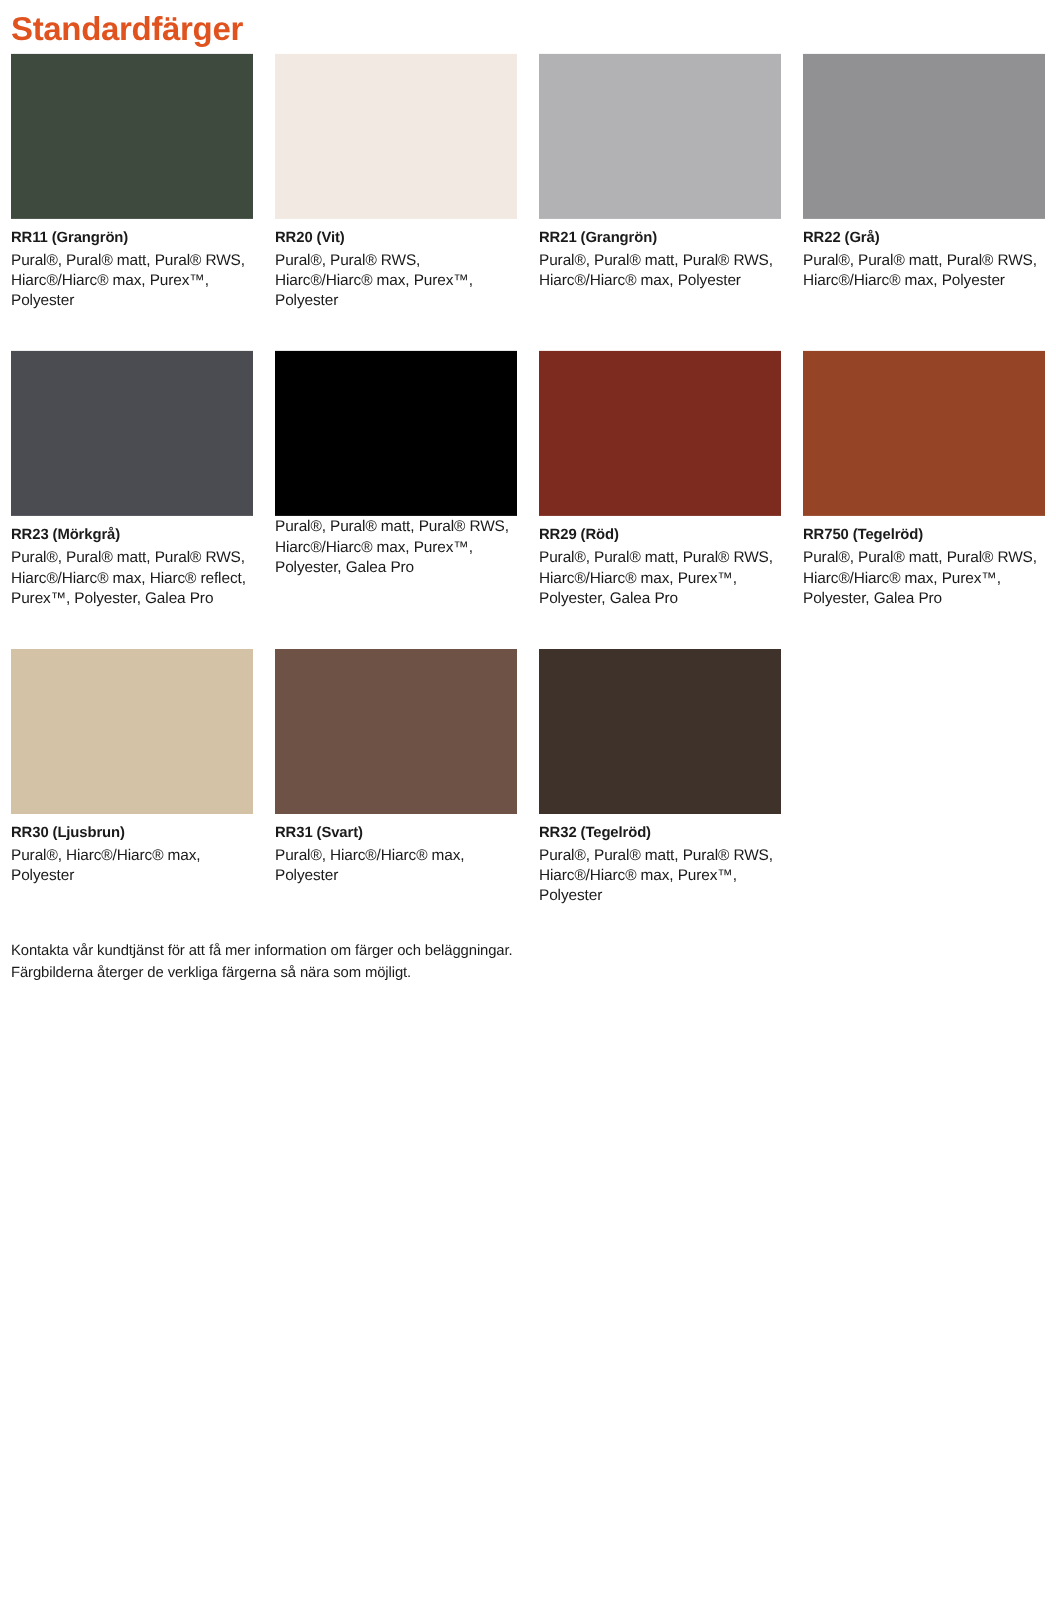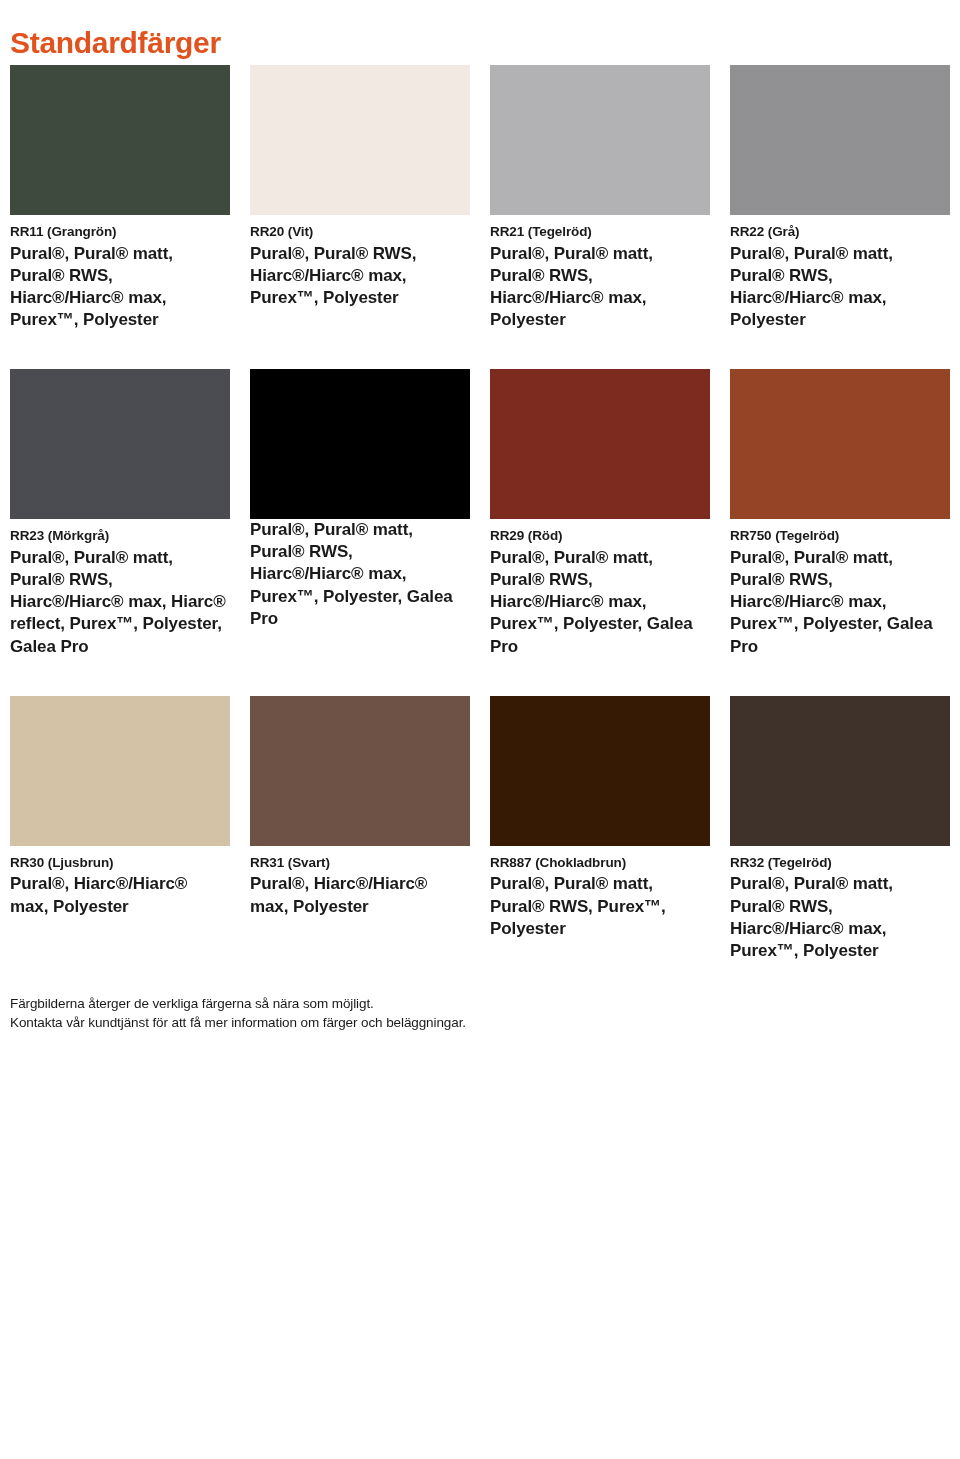--- a/index.html
+++ b/index.html
@@ -12,21 +12,21 @@
     height: 1459px;
     font-family: "Liberation Sans", sans-serif;
     color: #1a1a1a;
     overflow: hidden;
   }
   .page {
     position: relative;
     width: 960px;
     height: 1093px;
     box-sizing: border-box;
-    padding: 16px 10px;
+    padding: 0 10px;
   }
   .page-title {
     font-size: 30px;
     font-weight: bold;
     color: #e0531f;
     letter-spacing: -0.3px;
     padding: 10px 0 6px 0;
     margin: 0;
     line-height: 1.1;
   }
@@ -47,22 +47,22 @@
     display: block;
   }
   .swatch-title {
     font-size: 13.5px;
     font-weight: bold;
     margin: 9px 0 2px 0;
     line-height: 1.25;
     letter-spacing: -0.1px;
   }
   .swatch-coatings {
-    font-size: 17px;
-    font-weight: bold;
+    font-size: 14px;
+    font-weight: normal;
     margin: 0;
     line-height: 1.3;
     letter-spacing: -0.1px;
   }
   .footnote {
     margin-top: 14px;
     font-size: 13.5px;
     line-height: 1.45;
     letter-spacing: -0.1px;
   }
@@ -84,21 +84,21 @@
     </div>
 
     <div class="swatch-cell">
       <span class="swatch" style="background-color: rgb(241, 233, 226);"></span>
       <p class="swatch-title">RR20 (Vit)</p>
       <p class="swatch-coatings">Pural®, Pural® RWS, Hiarc®/Hiarc® max, Purex™, Polyester</p>
     </div>
 
     <div class="swatch-cell">
       <span class="swatch" style="background-color: rgb(178, 178, 180);"></span>
-      <p class="swatch-title">RR21 (Tegelröd)</p>
+      <p class="swatch-title">RR21 (Grangrön)</p>
       <p class="swatch-coatings">Pural®, Pural® matt, Pural® RWS, Hiarc®/Hiarc® max, Polyester</p>
     </div>
 
     <div class="swatch-cell">
       <span class="swatch" style="background-color: rgb(145, 145, 148);"></span>
       <p class="swatch-title">RR22 (Grå)</p>
       <p class="swatch-coatings">Pural®, Pural® matt, Pural® RWS, Hiarc®/Hiarc® max, Polyester</p>
     </div>
 
     <div class="swatch-cell">
@@ -129,32 +129,27 @@
       <p class="swatch-title">RR30 (Ljusbrun)</p>
       <p class="swatch-coatings">Pural®, Hiarc®/Hiarc® max, Polyester</p>
     </div>
 
     <div class="swatch-cell">
       <span class="swatch" style="background-color: rgb(110, 82, 69);"></span>
       <p class="swatch-title">RR31 (Svart)</p>
       <p class="swatch-coatings">Pural®, Hiarc®/Hiarc® max, Polyester</p>
     </div>
 
-    <div class="swatch-cell">
-      <span class="swatch" style="background-color: rgb(55, 26, 4);"></span>
-      <p class="swatch-title">RR887 (Chokladbrun)</p>
-      <p class="swatch-coatings">Pural®, Pural® matt, Pural® RWS, Purex™, Polyester</p>
-    </div>
 
     <div class="swatch-cell">
       <span class="swatch" style="background-color: rgb(62, 50, 42);"></span>
       <p class="swatch-title">RR32 (Tegelröd)</p>
       <p class="swatch-coatings">Pural®, Pural® matt, Pural® RWS, Hiarc®/Hiarc® max, Purex™, Polyester</p>
     </div>
 
   </div>
 
   <div class="footnote">
+    <div>Kontakta vår kundtjänst för att få mer information om färger och beläggningar.</div>
     <div>Färgbilderna återger de verkliga färgerna så nära som möjligt.</div>
-    <div>Kontakta vår kundtjänst för att få mer information om färger och beläggningar.</div>
   </div>
 
 </div>
 
 </body></html>

